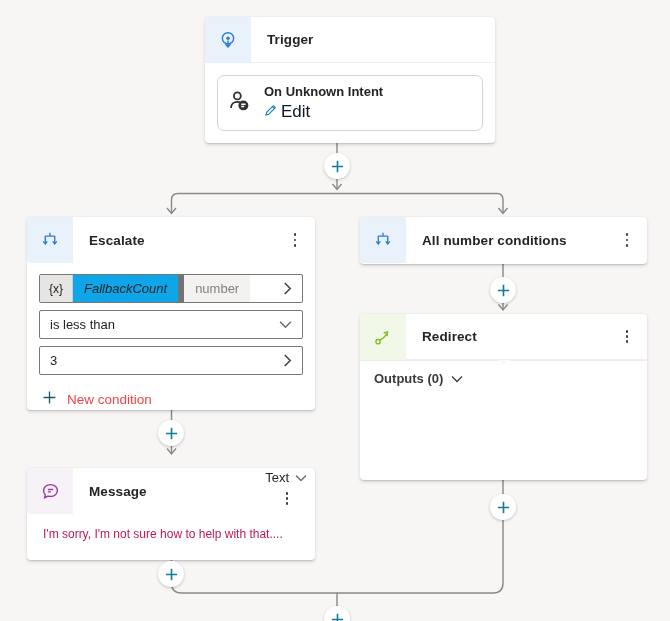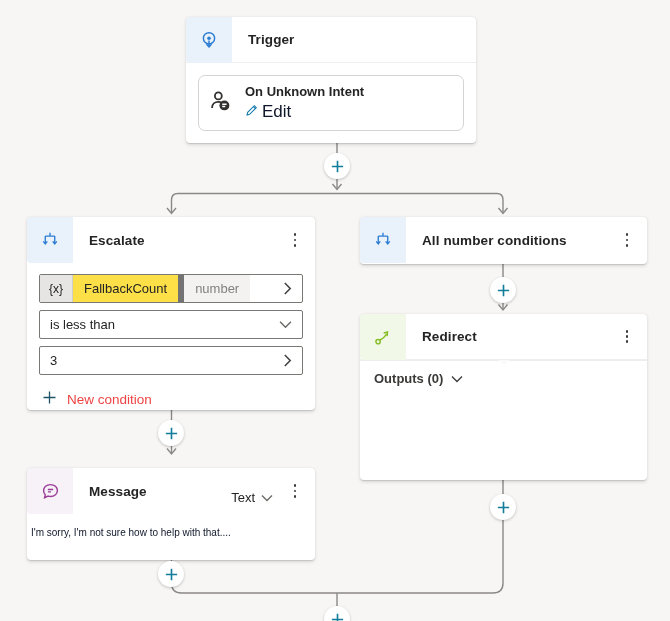--- a/index.html
+++ b/index.html
@@ -13,51 +13,51 @@
   
   .node { position:absolute; background:#fff; border-radius:4px; z-index:1;
           box-shadow:0 1.6px 3.6px rgba(0,0,0,.13), 0 .3px .9px rgba(0,0,0,.11); }
   .node-header { display:flex; align-items:center; height:46px; }
   .icon-sq { width:46px; height:46px; flex:0 0 46px; display:flex; align-items:center;
              justify-content:center; border-radius:4px 0 0 4px; }
   .icon-sq.blue   { background:#e9f2fb; color:#2b7cd3; }
   .icon-sq.green  { background:#f2f8e7; color:#84bd22; }
   .icon-sq.purple { background:#f7f1f8; color:#9b3d97; }
   .node-title { font-size:13.5px; font-weight:700; margin-left:16px; letter-spacing:.1px; }
-  .header-right { margin-left:auto; display:flex; align-items:flex-end; }
+  .header-right { margin-left:auto; display:flex; align-items:center;flex-direction:column; }
   .kebab { width:28px; height:28px; margin-right:6px; display:flex; flex-direction:column;
            align-items:center; justify-content:center; gap:2.6px; cursor:pointer; border-radius:2px; }
   .kebab i { width:2.8px; height:2.8px; border-radius:50%; background:#3b3a39; }
   .hdr-divider { border-bottom:1px solid #f0eeec; }
 
   
   .inner-card { margin:12px; border:1px solid #d6d4d2; border-radius:7px; background:#fff;
                 display:flex; align-items:center; padding:8px 10px; }
   .inner-card .txt { margin-left:14px; }
   .inner-card .ttl { font-size:13px; font-weight:700; }
   .linkrow { display:flex; align-items:center; gap:4px; margin-top:3px; }
   a.link { font-size:17px; color:#0f172a; cursor:pointer; }
 
   
   .cond-body { padding:11px 12px 6px; }
   .field { border:1px solid #7a7874; border-radius:2px; height:29px; display:flex;
            align-items:center; background:#fff; margin-bottom:7px; overflow:hidden; font-size:13px; }
   .chip-x { background:#e7e5e3; border-right:1px solid #cfcdcb; height:100%; display:flex;
             align-items:center; padding:0 9px; font-size:12px; color:#242424; }
-  .chip-name { background:#fde047; height:100%; display:flex; align-items:center; padding:0 11px; }
+  .chip-name { background:#0ea5e9; height:100%; display:flex; align-items:center; padding:0 11px;font-style:italic; }
   .chip-type { background:#f3f2f1; border-left:6px solid #737373; height:100%; display:flex;
                align-items:center; padding:0 11px; color:#83817e; }
   .field .spacer { flex:1; }
   .chev { color:#424242; display:flex; align-items:center; padding:0 10px; }
   .chev.gray { color:#6b6966; }
   .new-cond { display:flex; align-items:center; gap:11px; height:34px; padding:0 4px;
               color:#ef4444; font-size:13.5px; cursor:pointer; }
 
   
-  .msg-body { padding:13px 4px; font-size:10px; color:#0f172a; }
+  .msg-body { padding:13px 16px; font-size:12px; color:#be185d; }
   .mode-select { display:flex; align-items:center; gap:6px; font-size:13px; color:#242424;
                  cursor:pointer; margin-right:8px; }
 
   
   .redir-body { padding:10px 12px 12px; }
   .topic-card { border:1px solid #e1dfdd; border-radius:2px; display:flex; align-items:stretch;
                 background:#fff; }
   .topic-ic { width:54px; background:#c9ecf2; color:#11708a; display:flex; align-items:center;
               justify-content:center; border-radius:2px 0 0 2px; }
   .topic-txt { padding:8px 12px; }
@@ -87,21 +87,21 @@
       <path d="M498.5,208 L503,213.5 L507.5,208"></path>
       <path d="M171.5,410 V453"></path>
       <path d="M167,448.5 L171.5,454 L176,448.5"></path>
       <path d="M503,264 V309"></path>
       <path d="M498.5,304.5 L503,310 L507.5,304.5"></path>
       <path d="M171.5,550 V583 Q171.5,593 181.5,593 H493 Q503,593 503,583 V480"></path>
       <path d="M337,593 V614"></path>
     </g>
   </svg>
 
-  <div class="node" style="left:186px; top:17px; width:290px; height:126px;">
+  <div class="node" style="left:205px; top:17px; width:290px; height:126px;">
     <div class="node-header hdr-divider">
       <div class="icon-sq blue">
         <svg width="18" height="18" viewBox="0 0 16 16" fill="none" stroke="currentColor" stroke-width="1.3">
           <circle cx="8" cy="6.5" r="5"></circle>
           <circle cx="8" cy="6.5" r="1.6" fill="currentColor" stroke="none"></circle>
           <path d="M8,8.5 V14"></path>
           <path d="M5.8,11.8 L8,14.2 L10.2,11.8"></path>
         </svg>
       </div>
       <span class="node-title">Trigger</span>

